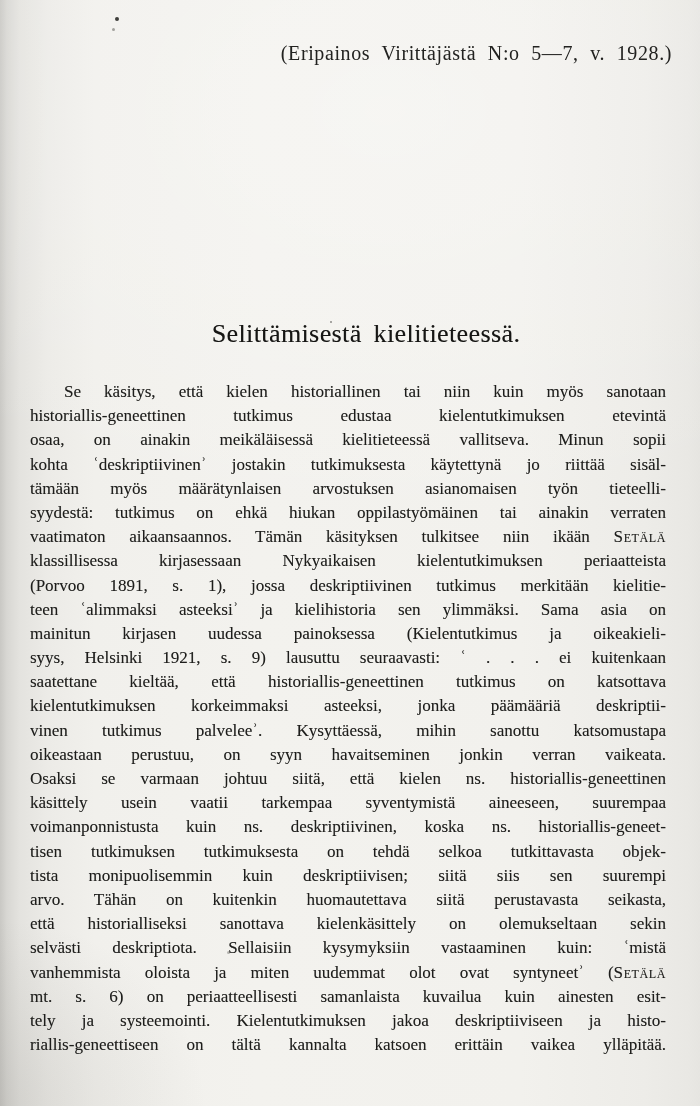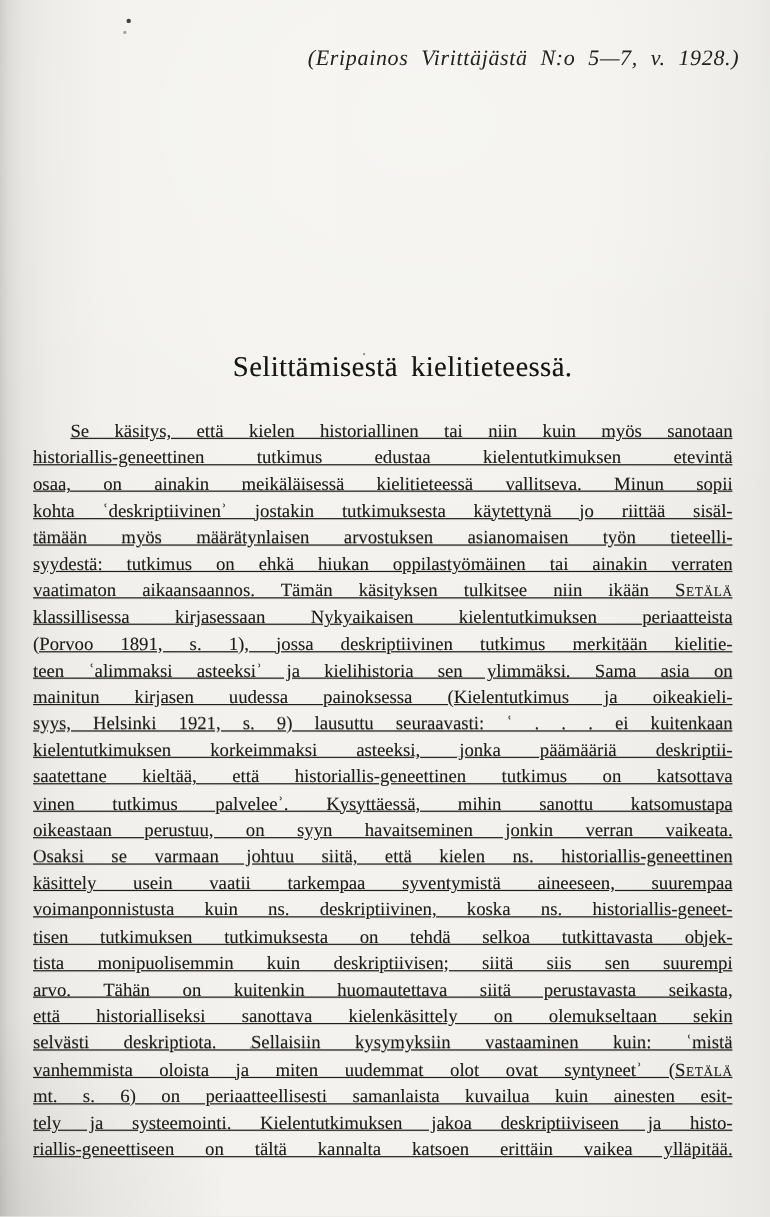--- a/index.html
+++ b/index.html
@@ -18,21 +18,20 @@
       radial-gradient(120% 55% at 55% 10%, rgba(255,255,255,0.30), rgba(255,255,255,0) 70%),
       radial-gradient(42% 24% at 0% 100%, rgba(118,116,110,0.16), rgba(118,116,110,0) 70%),
       linear-gradient(90deg,
         #c9c8c4 0px, #d8d7d3 7px, #e4e3df 20px, #ecebe7 48px, #f1f0ec 95px,
         #f3f2ee 260px, #f2f1ed 520px, #edece8 645px, #e9e8e4 688px, #e6e5e1 700px);
   }
   .imprint {
     position: absolute;
     top: 39px;
     right: 28px;
-    font-style: italic;
     font-size: 20px;
     line-height: 28px;
     letter-spacing: 0.6px;
     word-spacing: 6px;
     color: #222220;
     margin-left: 24px;
   }
   .title {
     position: absolute;
     top: 319px;
@@ -57,21 +56,20 @@
     font-size: 17px;
     text-shadow: 0.2px 0.2px 0 rgba(40,40,38,0.35);
   }
   .line {
     height: 24.2px;
     line-height: 24.2px;
     text-align: justify;
     text-align-last: justify;
     overflow: hidden;
     white-space: normal;
-    text-decoration: underline;
   }
   .line.first {
     padding-left: 34px;
   }
   .sc {
     font-variant: small-caps;
     letter-spacing: 0.6px;
   }
   .speckle {
     position: absolute;
@@ -101,22 +99,22 @@
       <div class="line">osaa, on ainakin meikäläisessä kielitieteessä vallitseva. Minun sopii</div>
       <div class="line">kohta ʿdeskriptiivinenʾ jostakin tutkimuksesta käytettynä jo riittää sisäl-</div>
       <div class="line">tämään myös määrätynlaisen arvostuksen asianomaisen työn tieteelli-</div>
       <div class="line">syydestä: tutkimus on ehkä hiukan oppilastyömäinen tai ainakin verraten</div>
       <div class="line">vaatimaton aikaansaannos. Tämän käsityksen tulkitsee niin ikään <span class="sc">Setälä</span></div>
       <div class="line">klassillisessa kirjasessaan Nykyaikaisen kielentutkimuksen periaatteista</div>
       <div class="line">(Porvoo 1891, s. 1), jossa deskriptiivinen tutkimus merkitään kielitie-</div>
       <div class="line">teen ʿalimmaksi asteeksiʾ ja kielihistoria sen ylimmäksi. Sama asia on</div>
       <div class="line">mainitun kirjasen uudessa painoksessa (Kielentutkimus ja oikeakieli-</div>
       <div class="line">syys, Helsinki 1921, s. 9) lausuttu seuraavasti: ʿ . . . ei kuitenkaan</div>
+      <div class="line">saatettane kieltää, että historiallis-geneettinen tutkimus on katsottava</div>
       <div class="line">kielentutkimuksen korkeimmaksi asteeksi, jonka päämääriä deskriptii-</div>
-      <div class="line">saatettane kieltää, että historiallis-geneettinen tutkimus on katsottava</div>
       <div class="line">vinen tutkimus palveleeʾ. Kysyttäessä, mihin sanottu katsomustapa</div>
       <div class="line">oikeastaan perustuu, on syyn havaitseminen jonkin verran vaikeata.</div>
       <div class="line">Osaksi se varmaan johtuu siitä, että kielen ns. historiallis-geneettinen</div>
       <div class="line">käsittely usein vaatii tarkempaa syventymistä aineeseen, suurempaa</div>
       <div class="line">voimanponnistusta kuin ns. deskriptiivinen, koska ns. historiallis-geneet-</div>
       <div class="line">tisen tutkimuksen tutkimuksesta on tehdä selkoa tutkittavasta objek-</div>
       <div class="line">tista monipuolisemmin kuin deskriptiivisen; siitä siis sen suurempi</div>
       <div class="line">arvo. Tähän on kuitenkin huomautettava siitä perustavasta seikasta,</div>
       <div class="line">että historialliseksi sanottava kielenkäsittely on olemukseltaan sekin</div>
       <div class="line">selvästi deskriptiota. Sellaisiin kysymyksiin vastaaminen kuin: ʿmistä</div>

